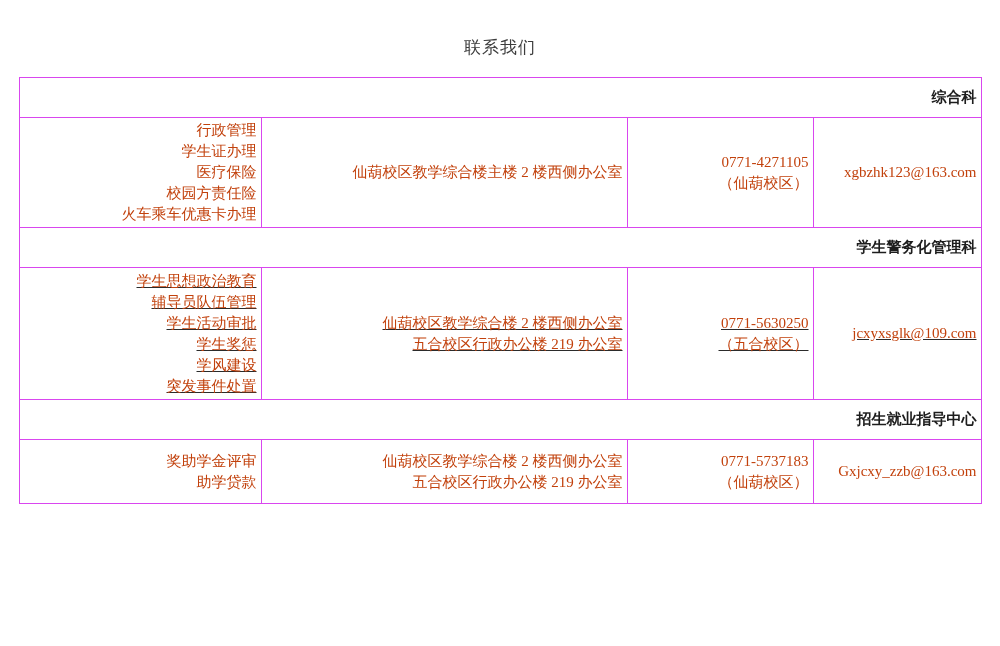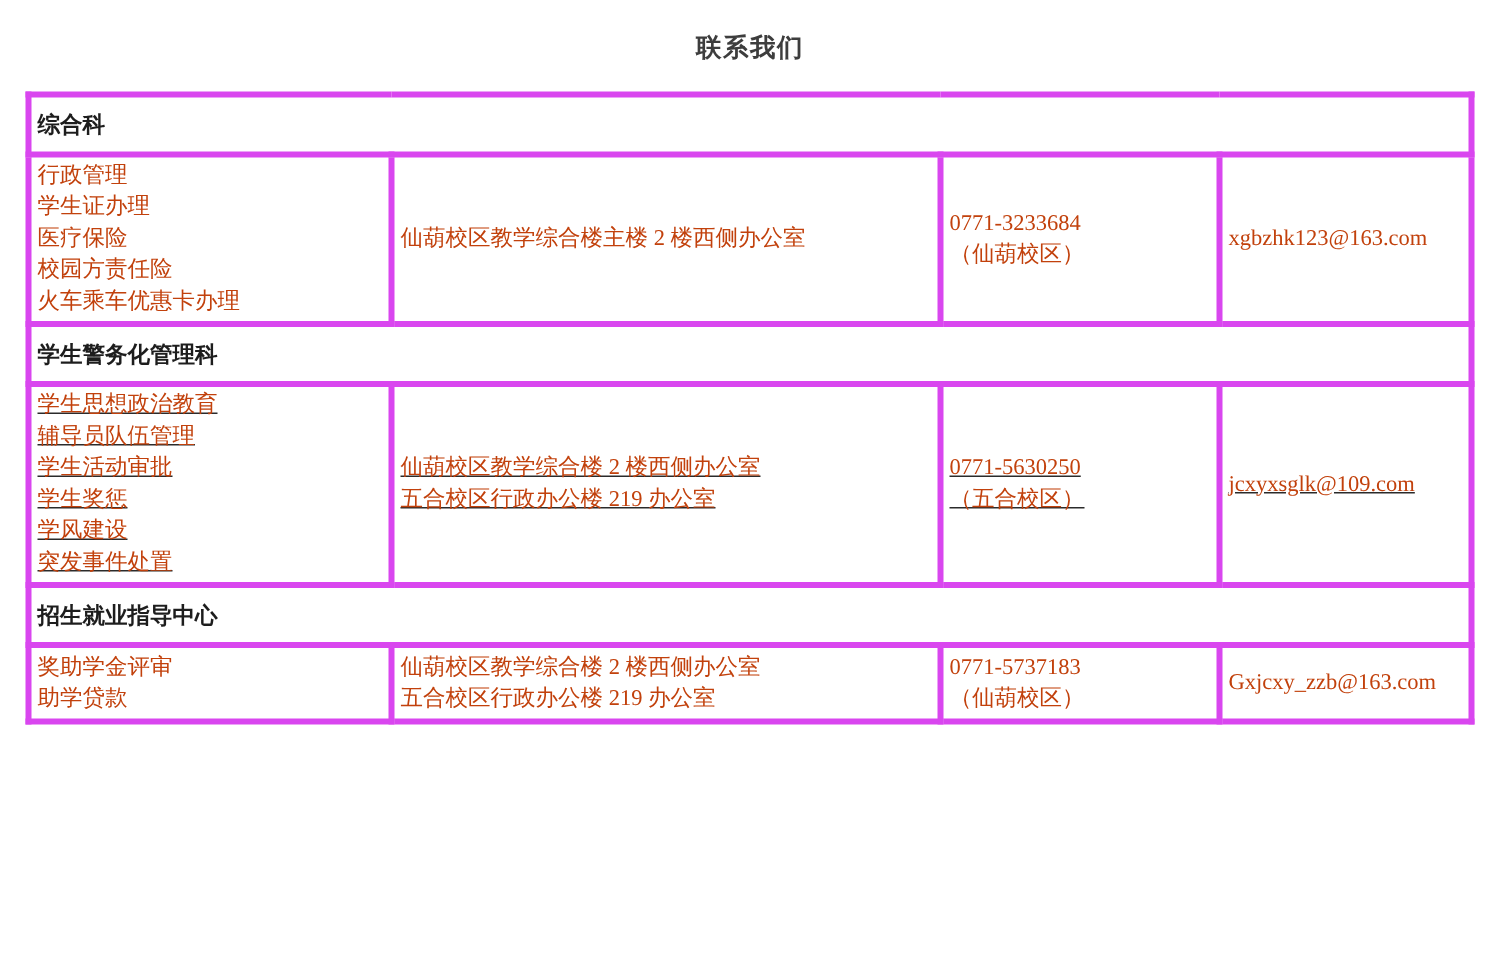--- a/index.html
+++ b/index.html
@@ -9,36 +9,36 @@
     width: 1000px;
     height: 646px;
     overflow: hidden;
     font-family: "Liberation Serif", "DejaVu Serif", serif;
     color: #2b2b2b;
   }
   .page-title {
     text-align: center;
     font-size: 17px;
     color: #3d3d3d;
-    margin: 0;
+    margin: 16px;
     padding-top: 20px;
     height: 24px;
     line-height: 24px;
-    font-weight: bold;
+    font-weight: normal;
     letter-spacing: 1px;
   }
   table.contact-table {
     border-collapse: collapse;
     table-layout: fixed;
     width: 962px;
     margin: 17px auto 0 auto;
   }
   table.contact-table td, table.contact-table th {
-    border: 4px solid #d946ef;
-    text-align: left;
+    border: 1px solid #d946ef;
+    text-align: right;
     vertical-align: middle;
     font-size: 15px;
     padding: 2px 4px;
     box-sizing: border-box;
   }
   col.c1 { width: 242px; }
   col.c2 { width: 366px; }
   col.c3 { width: 186px; }
   col.c4 { width: 168px; }
   td.section {
@@ -54,21 +54,21 @@
   td.cell {
     white-space: pre-line;
     line-height: 21px;
     color: #c2410c;
   }
   tr.h-section   { height: 40px; }
   tr.h-colhead   { height: 36px; }
   tr.h-row1      { height: 110px; }
   tr.h-row2      { height: 132px; text-decoration: underline; }
   tr.h-row3      { height: 87px; }
-  tr.h-row4      { height: 51px; }
+  tr.h-row4      { height: 64px; }
 </style>
 </head>
 <body>
 
 <h1 class="page-title">联系我们</h1>
 
 <table class="contact-table">
   <colgroup>
     <col class="c1">
       <col class="c2">
@@ -80,21 +80,21 @@
     <tr class="h-section">
       <td colspan="4" class="section">综合科</td>
     </tr>
     <tr class="h-row1">
       <td class="cell">行政管理
 学生证办理
 医疗保险
 校园方责任险
 火车乘车优惠卡办理</td>
       <td class="cell">仙葫校区教学综合楼主楼 2 楼西侧办公室</td>
-      <td class="cell">0771-3233684
+      <td class="cell">0771-4271105
 （仙葫校区）</td>
       <td class="cell">xgbzhk123@163.com</td>
     </tr>
 
     <tr class="h-section">
       <td colspan="4" class="section">学生警务化管理科</td>
     </tr>
     <tr class="h-row2">
       <td class="cell">学生思想政治教育
 辅导员队伍管理

